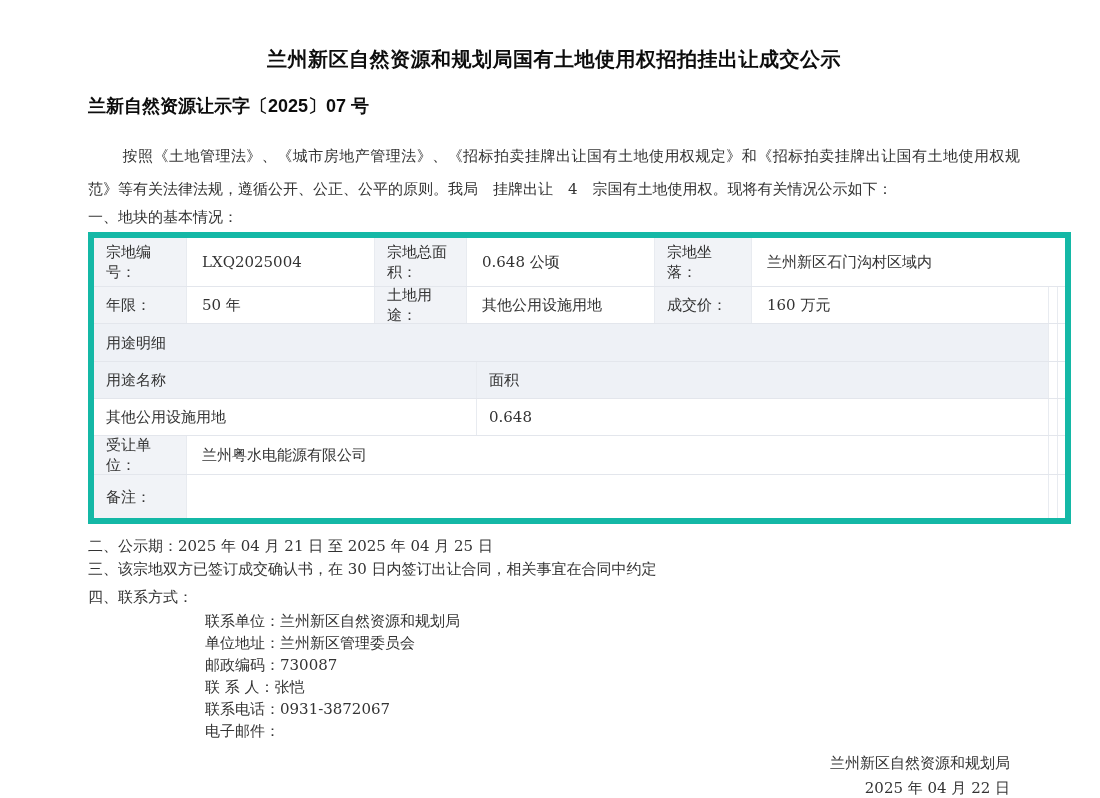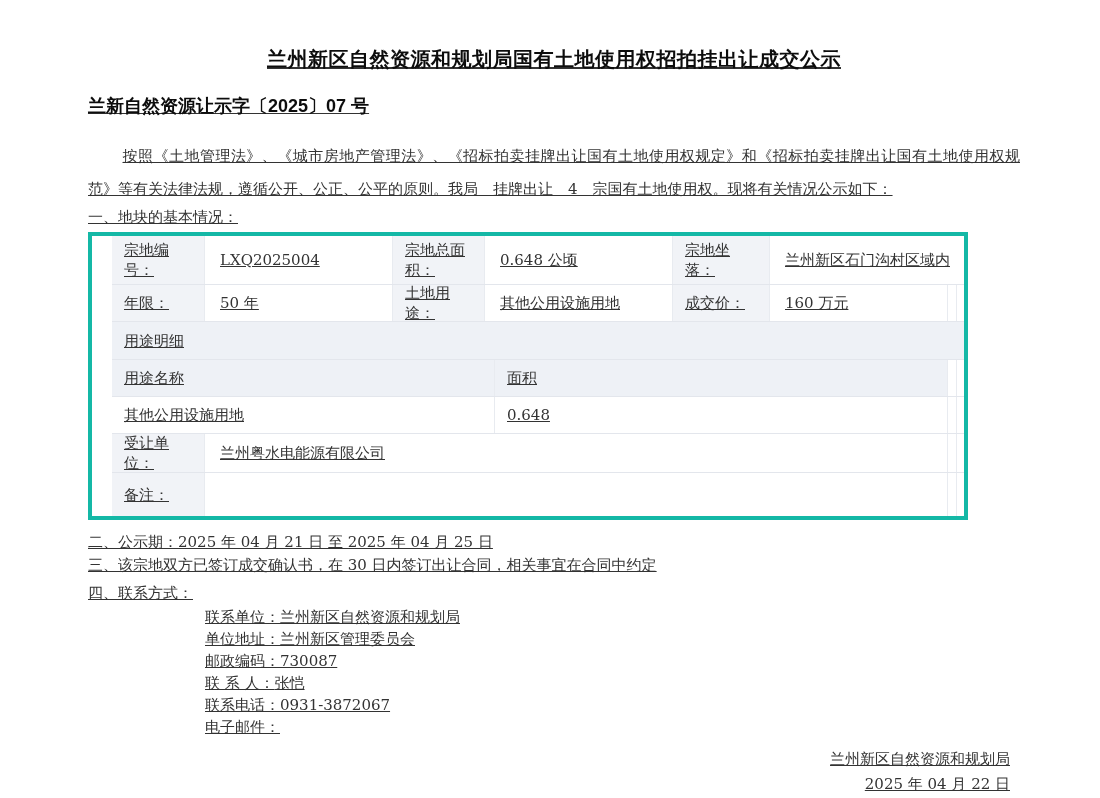--- a/index.html
+++ b/index.html
@@ -5,21 +5,20 @@
   * { margin: 0; padding: 0; box-sizing: border-box; }
   html, body { background: #ffffff; }
   .page {
     position: relative;
     width: 1100px;
     height: 798px;
     background: #ffffff;
     font-family: "DejaVu Serif", "Liberation Serif", serif;
     color: #333333;
     overflow: hidden;
-    text-decoration: underline;
   }
   .inner {
     padding-left: 88px;
     padding-right: 80px; 
   }
   .doc-title {
     margin-top: 46px;
     text-align: center;
     font-family: "Liberation Sans", "DejaVu Sans", sans-serif;
     font-weight: 700;
@@ -43,41 +42,40 @@
     color: #333333;
   }
   .sec-heading {
     font-size: 15px;
     line-height: 22px;
     color: #333333;
   }
   
   .tbl {
     margin-top: 4px;
-    border: 4px solid #14b8a6;
-    font-size: 15px;
-    width: 880px;
-    padding-left: 20px;
+    border: 6px solid #14b8a6;
+    font-size: 15px;
+    width: 983px;
   }
   .trow { display: flex; }
   .trow + .trow { border-top: 1px solid #e3e6ec; }
   .tcell {
     display: flex;
     align-items: center;
     padding: 0 12px;
     line-height: 20px;
     overflow: hidden;
   }
   .tcell + .tcell { border-left: 1px solid #e8ebf0; }
   .lbl { background: #f1f3f7; }
   .shade { background: #eef1f6; }
   .val { padding-left: 15px; }
   .h-r1 { height: 48px; }
   .h-r2 { height: 37px; }
-  .h-r3 { height: 38px; flex-direction: column; }
+  .h-r3 { height: 38px; }
   .h-r4 { height: 37px; justify-content: center; }
   .h-r5 { height: 37px; }
   .h-r6 { height: 39px; }
   .h-r7 { height: 44px; }
   .w-lab1 { width: 92px; }
   .w-val1 { width: 188px; }
   .w-lab2 { width: 92px; }
   .w-val2 { width: 188px; }
   .w-lab3 { width: 97px; }
   .w-grow { flex: 1 1 auto; }

